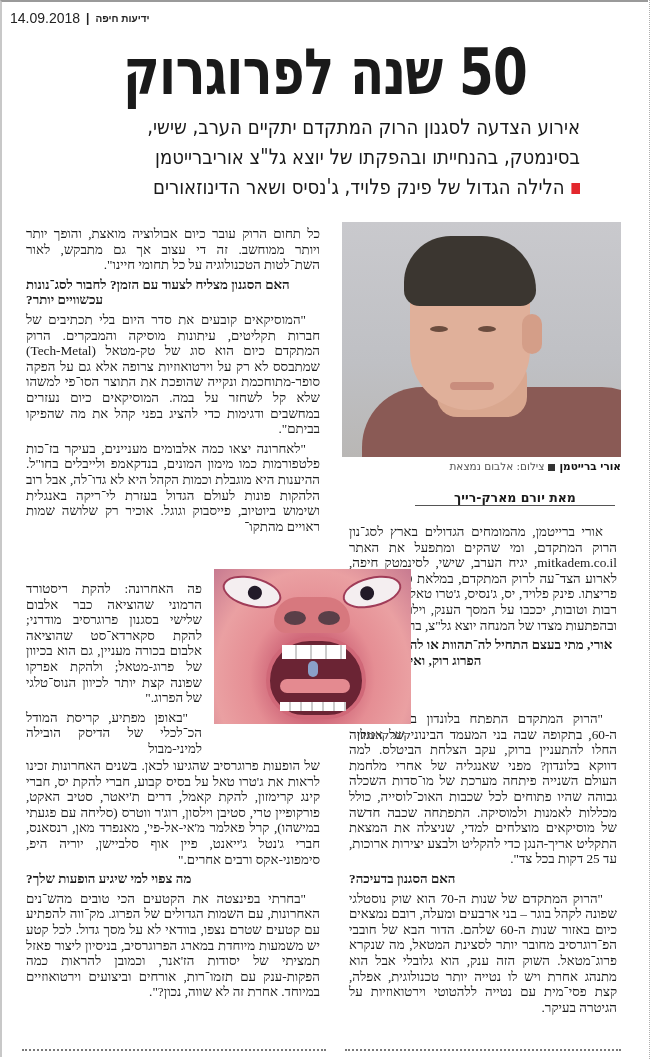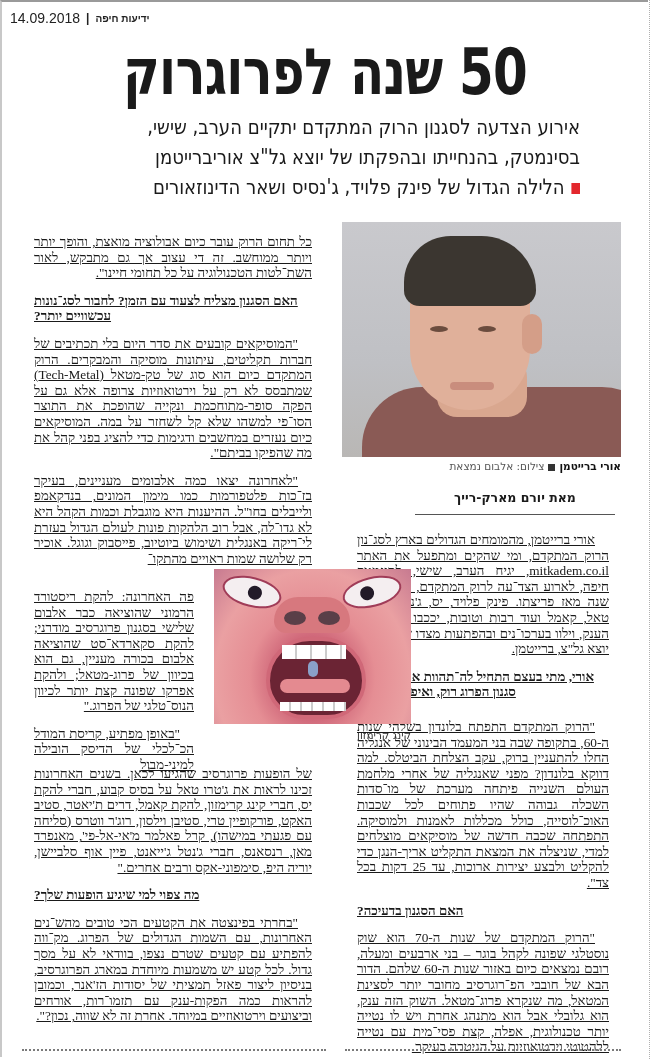--- a/index.html
+++ b/index.html
@@ -74,27 +74,27 @@
     direction: rtl; text-align: right;
     font-family: "DejaVu Sans", sans-serif; font-size: 10.5px; color: #333;
   }
   .caption-main b { font-weight: bold; color: #111; }
   .caption-main .sq { display: inline-block; width: 7px; height: 7px; background: #333; margin: 0 4px; vertical-align: middle; }
   .caption-main .credit { color: #555; }
   .byline {
     position: absolute; left: 415px; top: 490px; width: 200px;
     direction: rtl; text-align: center;
     font-family: "DejaVu Sans", sans-serif; font-weight: bold; font-size: 12.5px;
-    color: #1a1a1a; padding-bottom: 9px; border-bottom: 1px solid #555;
+    color: #1a1a1a; padding-bottom: 0; border-bottom: 1px solid #555;
   }
   .body-text {
     font-family: "Liberation Serif", serif; font-size: 13.3px; line-height: 15.6px;
     color: #1a1a1a; direction: rtl; text-align: justify;
   }
-  .body-text p { margin: 12px; text-decoration: underline; }
+  .body-text p { margin: 4px; }
   .body-text p.q { font-weight: bold; text-align: left; }
   .body-text p.ind { text-indent: 14px; }
   .col-right-top {
     position: absolute; left: 345px; top: 520px; width: 276px;
   }
   .col-right-bottom {
     position: absolute; left: 345px; top: 707px; width: 276px;
   }
   .col-left-top {
     position: absolute; left: 22px; top: 222px; width: 302px;

